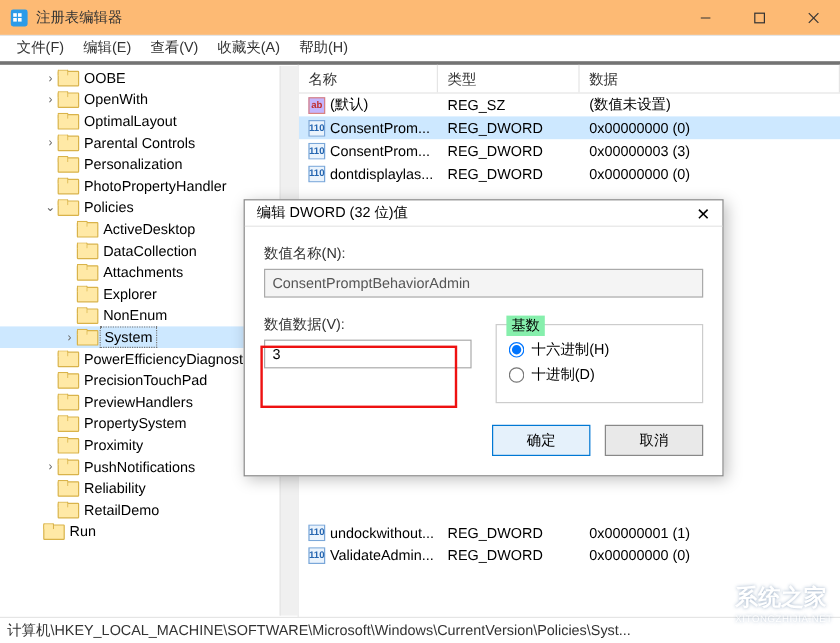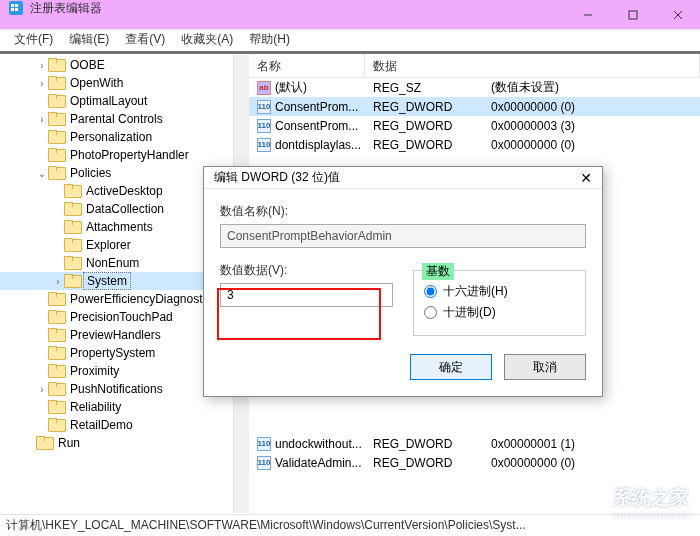--- a/index.html
+++ b/index.html
@@ -1,18 +1,18 @@
 <!DOCTYPE html>
 <html><head>
 <meta charset="utf-8">
 <style>
 * { box-sizing: border-box; margin: 0; padding: 0; font-family: "Microsoft YaHei", "Segoe UI", sans-serif; font-size: 12px; }
 body { width: 700px; height: 536px; background: #fff; overflow: hidden; position: relative; }
 
-.titlebar { height: 30px; background: #f0abfc; display: flex; padding-left: 8px; border-bottom: 1px solid #e5e5e5; }
+.titlebar { height: 30px; background: #fdba74; display: flex; align-items: center; padding-left: 8px; border-bottom: 1px solid #e5e5e5; }
 .titlebar .app-icon { width: 16px; height: 16px; margin-right: 6px; }
 .titlebar .title { flex: 1; color: #333; }
 .titlebar .win-btns { display: flex; }
 .titlebar .win-btn { width: 45px; height: 30px; display: flex; align-items: center; justify-content: center; color: #555; }
 
 .menubar { height: 24px; display: flex; align-items: flex-end; padding-left: 6px; border-bottom: 3px solid #737373; }
 .menubar .menu-item { padding: 3px 8px; color: #333; }
 
 .content { display: flex; height: calc(536px - 30px - 24px - 22px); }
 .tree { width: 249px; border-right: 1px solid #e5e5e5; overflow: hidden; padding-top: 2px; }
@@ -217,20 +217,21 @@
       </div>
       <div class="tree-row" style="padding-left: 24px;">
         <span class="chevron blank">›</span>
         <span class="folder"></span>
         <span class="tree-label">Run</span>
       </div>
     </div>
   <div class="listview">
     <div class="list-header">
       <div class="col col-name">名称</div>
+      <div class="col col-type">类型</div>
       <div class="col col-data">数据</div>
     </div>
     <div class="list-body" id="listbody">
         <div class="list-row">
           <div class="cell name">
             <span class="reg-icon sz">ab</span>
             <span>(默认)</span>
           </div>
           <div class="cell type">REG_SZ</div>
           <div class="cell data">(数值未设置)</div>

